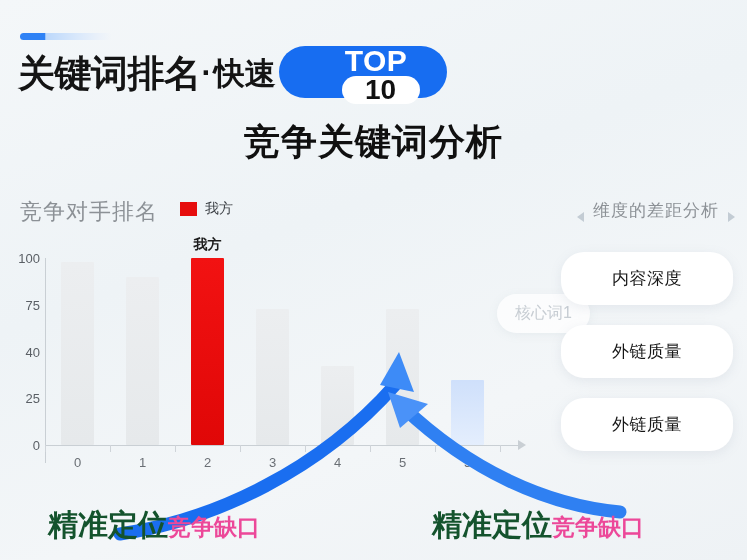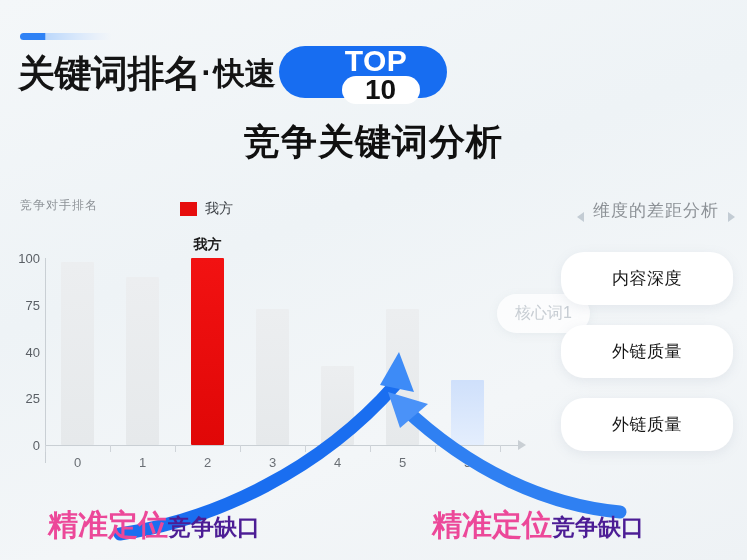--- a/index.html
+++ b/index.html
@@ -115,21 +115,21 @@
     font-weight: bold;
     color: #101010;
     letter-spacing: 1px;
   }
 
   
   .chart-caption {
     position: absolute;
     left: 20px;
     top: 197px;
-    font-size: 12px;
+    font-size: 22px;
     color: #8c9196;
     letter-spacing: 1px;
   }
   .legend {
     position: absolute;
     left: 180px;
     top: 200px;
     display: flex;
     align-items: center;
   }
@@ -299,27 +299,27 @@
     bottom: 14px;
     display: flex;
     align-items: baseline;
     white-space: nowrap;
   }
   .callout-left  { left: 48px; }
   .callout-right { left: 432px; }
   .callout-strong {
     font-size: 30px;
     font-weight: bold;
-    color: #ec4899;
+    color: #14532d;
     letter-spacing: 0px;
   }
   .callout-weak {
     font-size: 23px;
     font-weight: bold;
-    color: #4c1d95;
+    color: #ec4899;
     letter-spacing: 0px;
     text-align: center;
   }
 </style>
 </head>
 <body>
 
 <div class="accent-bar"></div>
 
 <div class="header">

